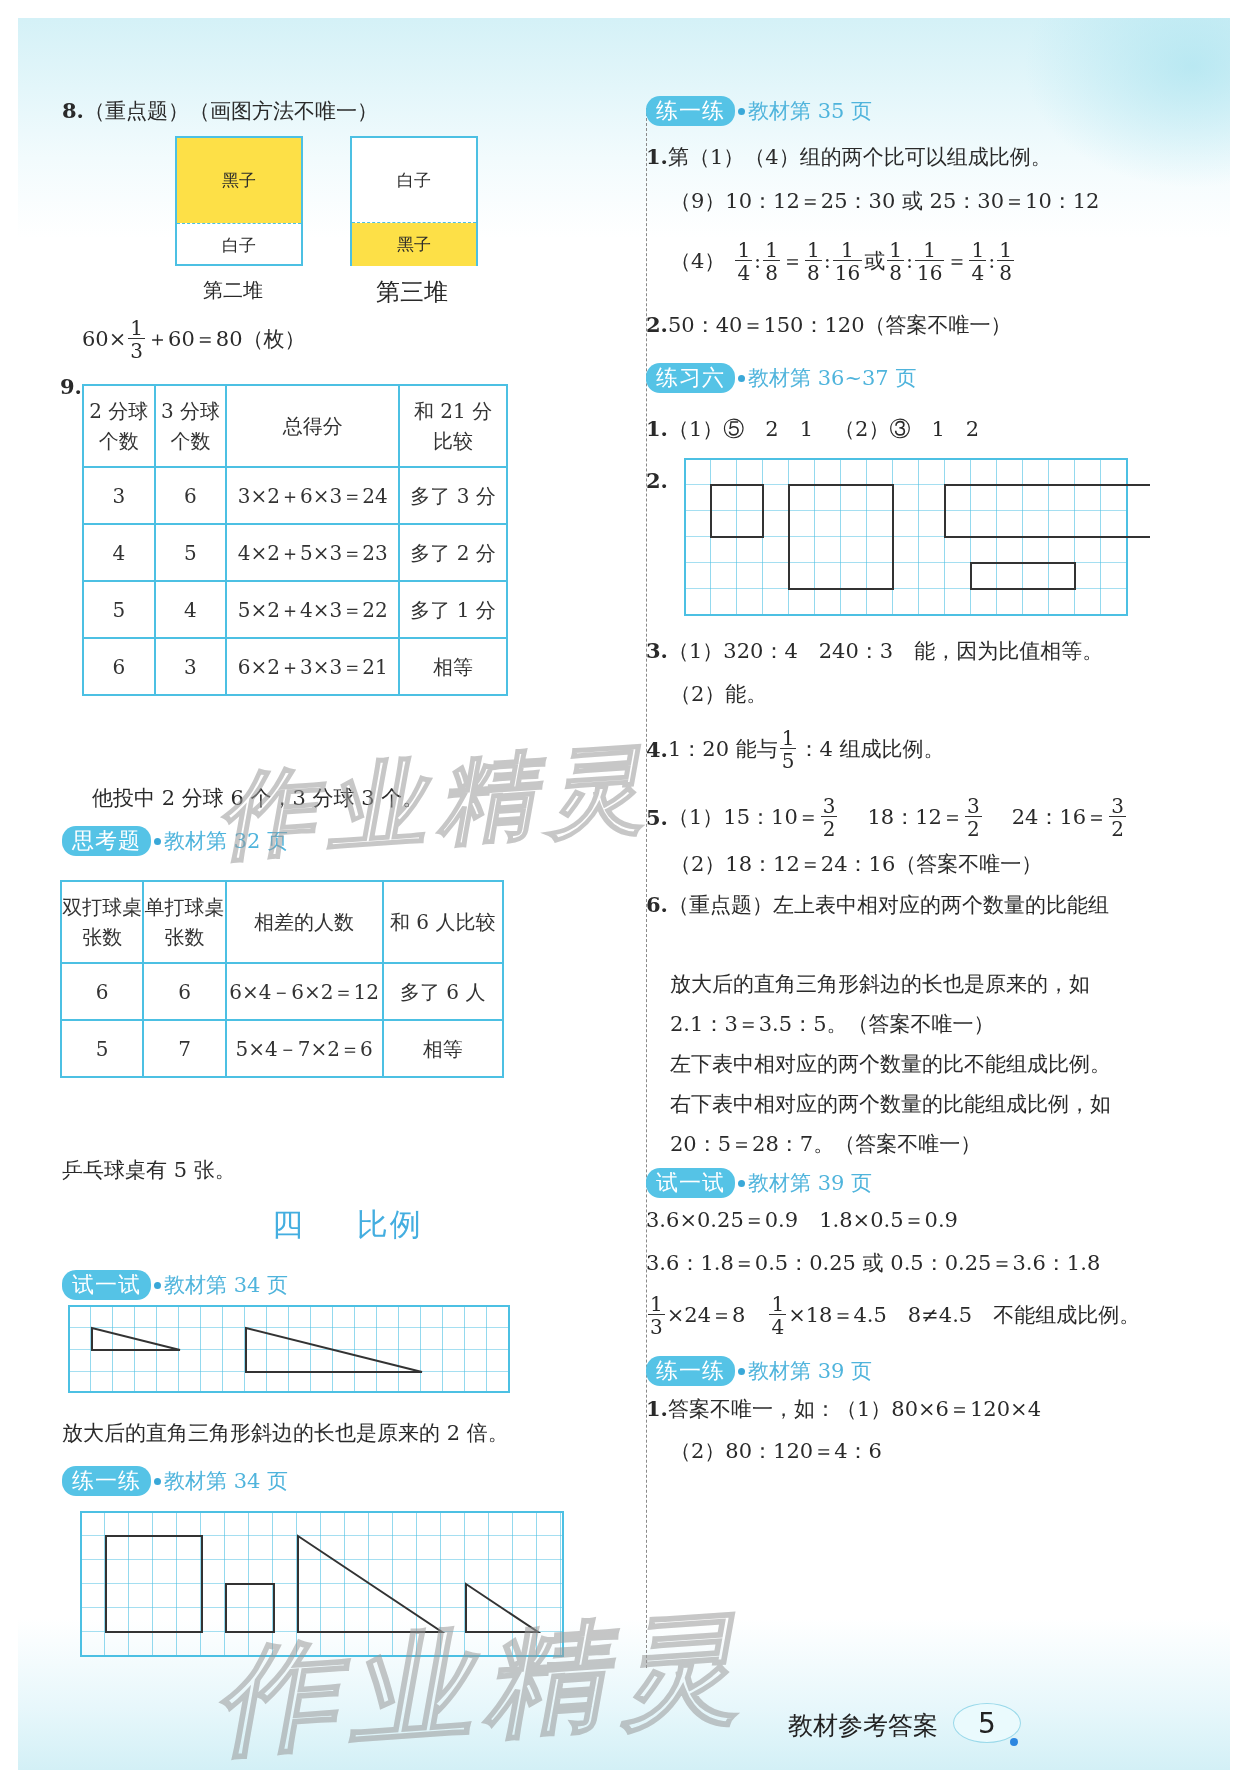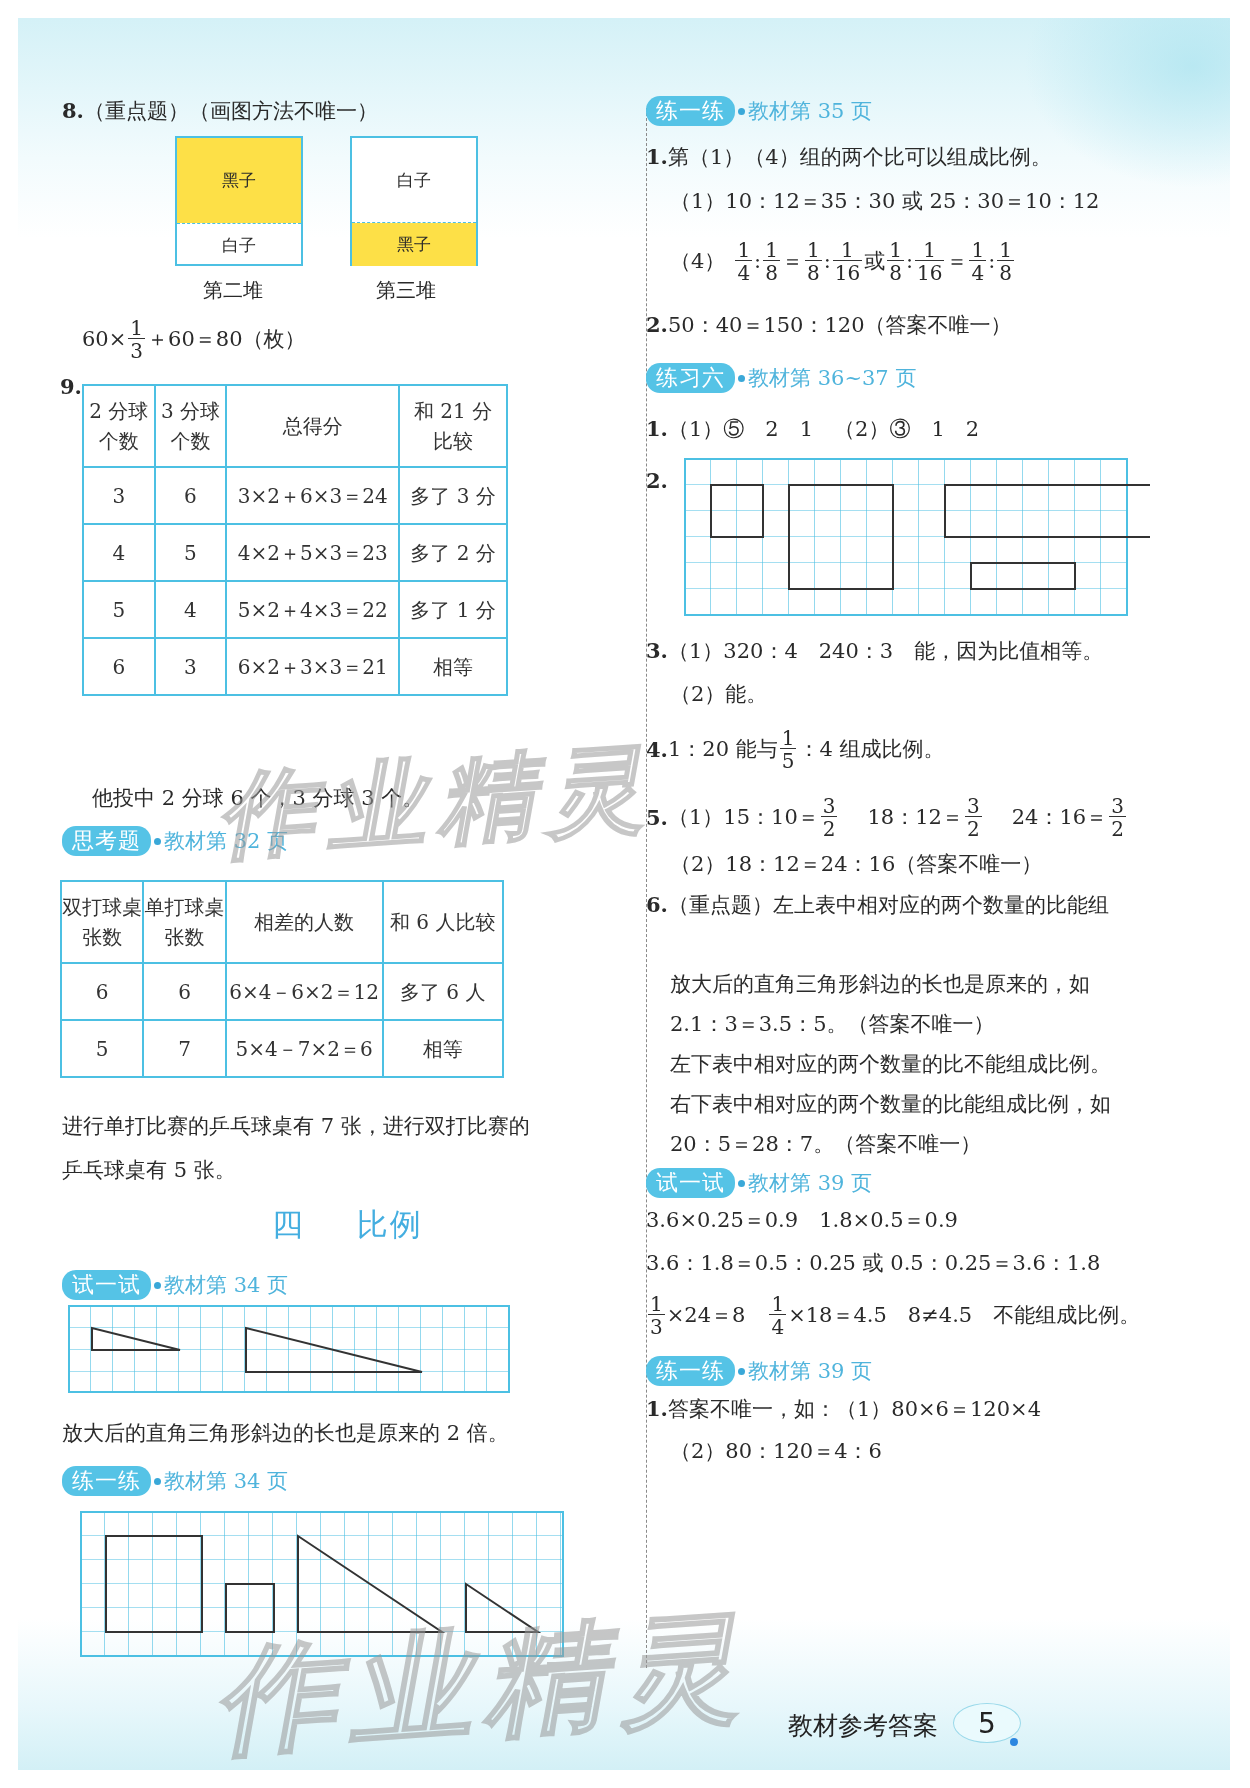--- a/index.html
+++ b/index.html
@@ -73,21 +73,21 @@
     <div class="sep" style="top:85px;"></div>
     <div class="part" style="top:86px; height:42px;">白子</div>
   </div>
   <div class="abs txt" style="left:185px; top:262px; font-size:20px;">第二堆</div>
 
   <div class="pile" style="left:332px; top:118px; width:128px; height:130px;">
     <div class="part" style="top:0; height:84px;">白子</div>
     <div class="sep" style="top:84px;"></div>
     <div class="part box-blue" style="top:85px; height:43px;">黑子</div>
   </div>
-  <div class="abs txt" style="left:358px; top:262px; font-size:20px;">第三堆</div>
+  <div class="abs txt" style="left:358px; top:262px; font-size:24px;">第三堆</div>
 
   <div class="abs txt" style="left:64px; top:300px; display:flex; align-items:center;">
     <span>60×</span>
     <span class="frac">
         <span class="num">1</span>
         <span class="den">3</span>
       </span>
     <span>＋60＝80（枚）</span>
   </div>
 
@@ -148,21 +148,20 @@
           <td>多了 6 人</td>
     </tr>
     <tr style="height:57px;">
       <td>5</td>
           <td>7</td>
           <td>5×4－7×2＝6</td>
           <td>相等</td>
     </tr>
   </tbody>
     </table>
-  <div class="abs txt" style="left:44px; top:1098px;">进行单打比赛的乒乓球桌有 7 张，进行双打比赛的</div>
   <div class="abs txt" style="left:44px; top:1142px;">乒乓球桌有 5 张。</div>
 
   <div class="abs chapter" style="left:254px; top:1186px;">
     <span>四</span>
     <span style="display:inline-block; width:28px;"></span>
     <span>比例</span>
   </div>
 
   <div class="abs section-tag" style="left:44px; top:1252px;">
     <span class="pill">试一试</span>
@@ -200,21 +199,21 @@
   </svg>
 
   <div class="abs section-tag" style="left:628px; top:78px;">
     <span class="pill">练一练</span>
     <span class="dot"></span>
     <span class="tag-page">教材第 35 页</span>
   </div>
   <div class="abs txt" style="left:628px; top:128px;">
     <span class="bold-num">1.</span><span>第（1）（4）组的两个比可以组成比例。</span>
   </div>
-  <div class="abs txt" style="left:652px; top:173px;">（1）10：12＝35：30 或 25：30＝10：12</div>
+  <div class="abs txt" style="left:652px; top:173px;">（9）10：12＝25：30 或 25：30＝10：12</div>
   <div class="abs txt" style="left:652px; top:222px; display:flex; align-items:center;">
     <span>（4）</span>
     <span class="frac" style="margin-left:10px;">
         <span class="num">1</span>
         <span class="den">4</span>
       </span>:
     <span class="frac">
         <span class="num">1</span>
         <span class="den">8</span>
       </span>＝

